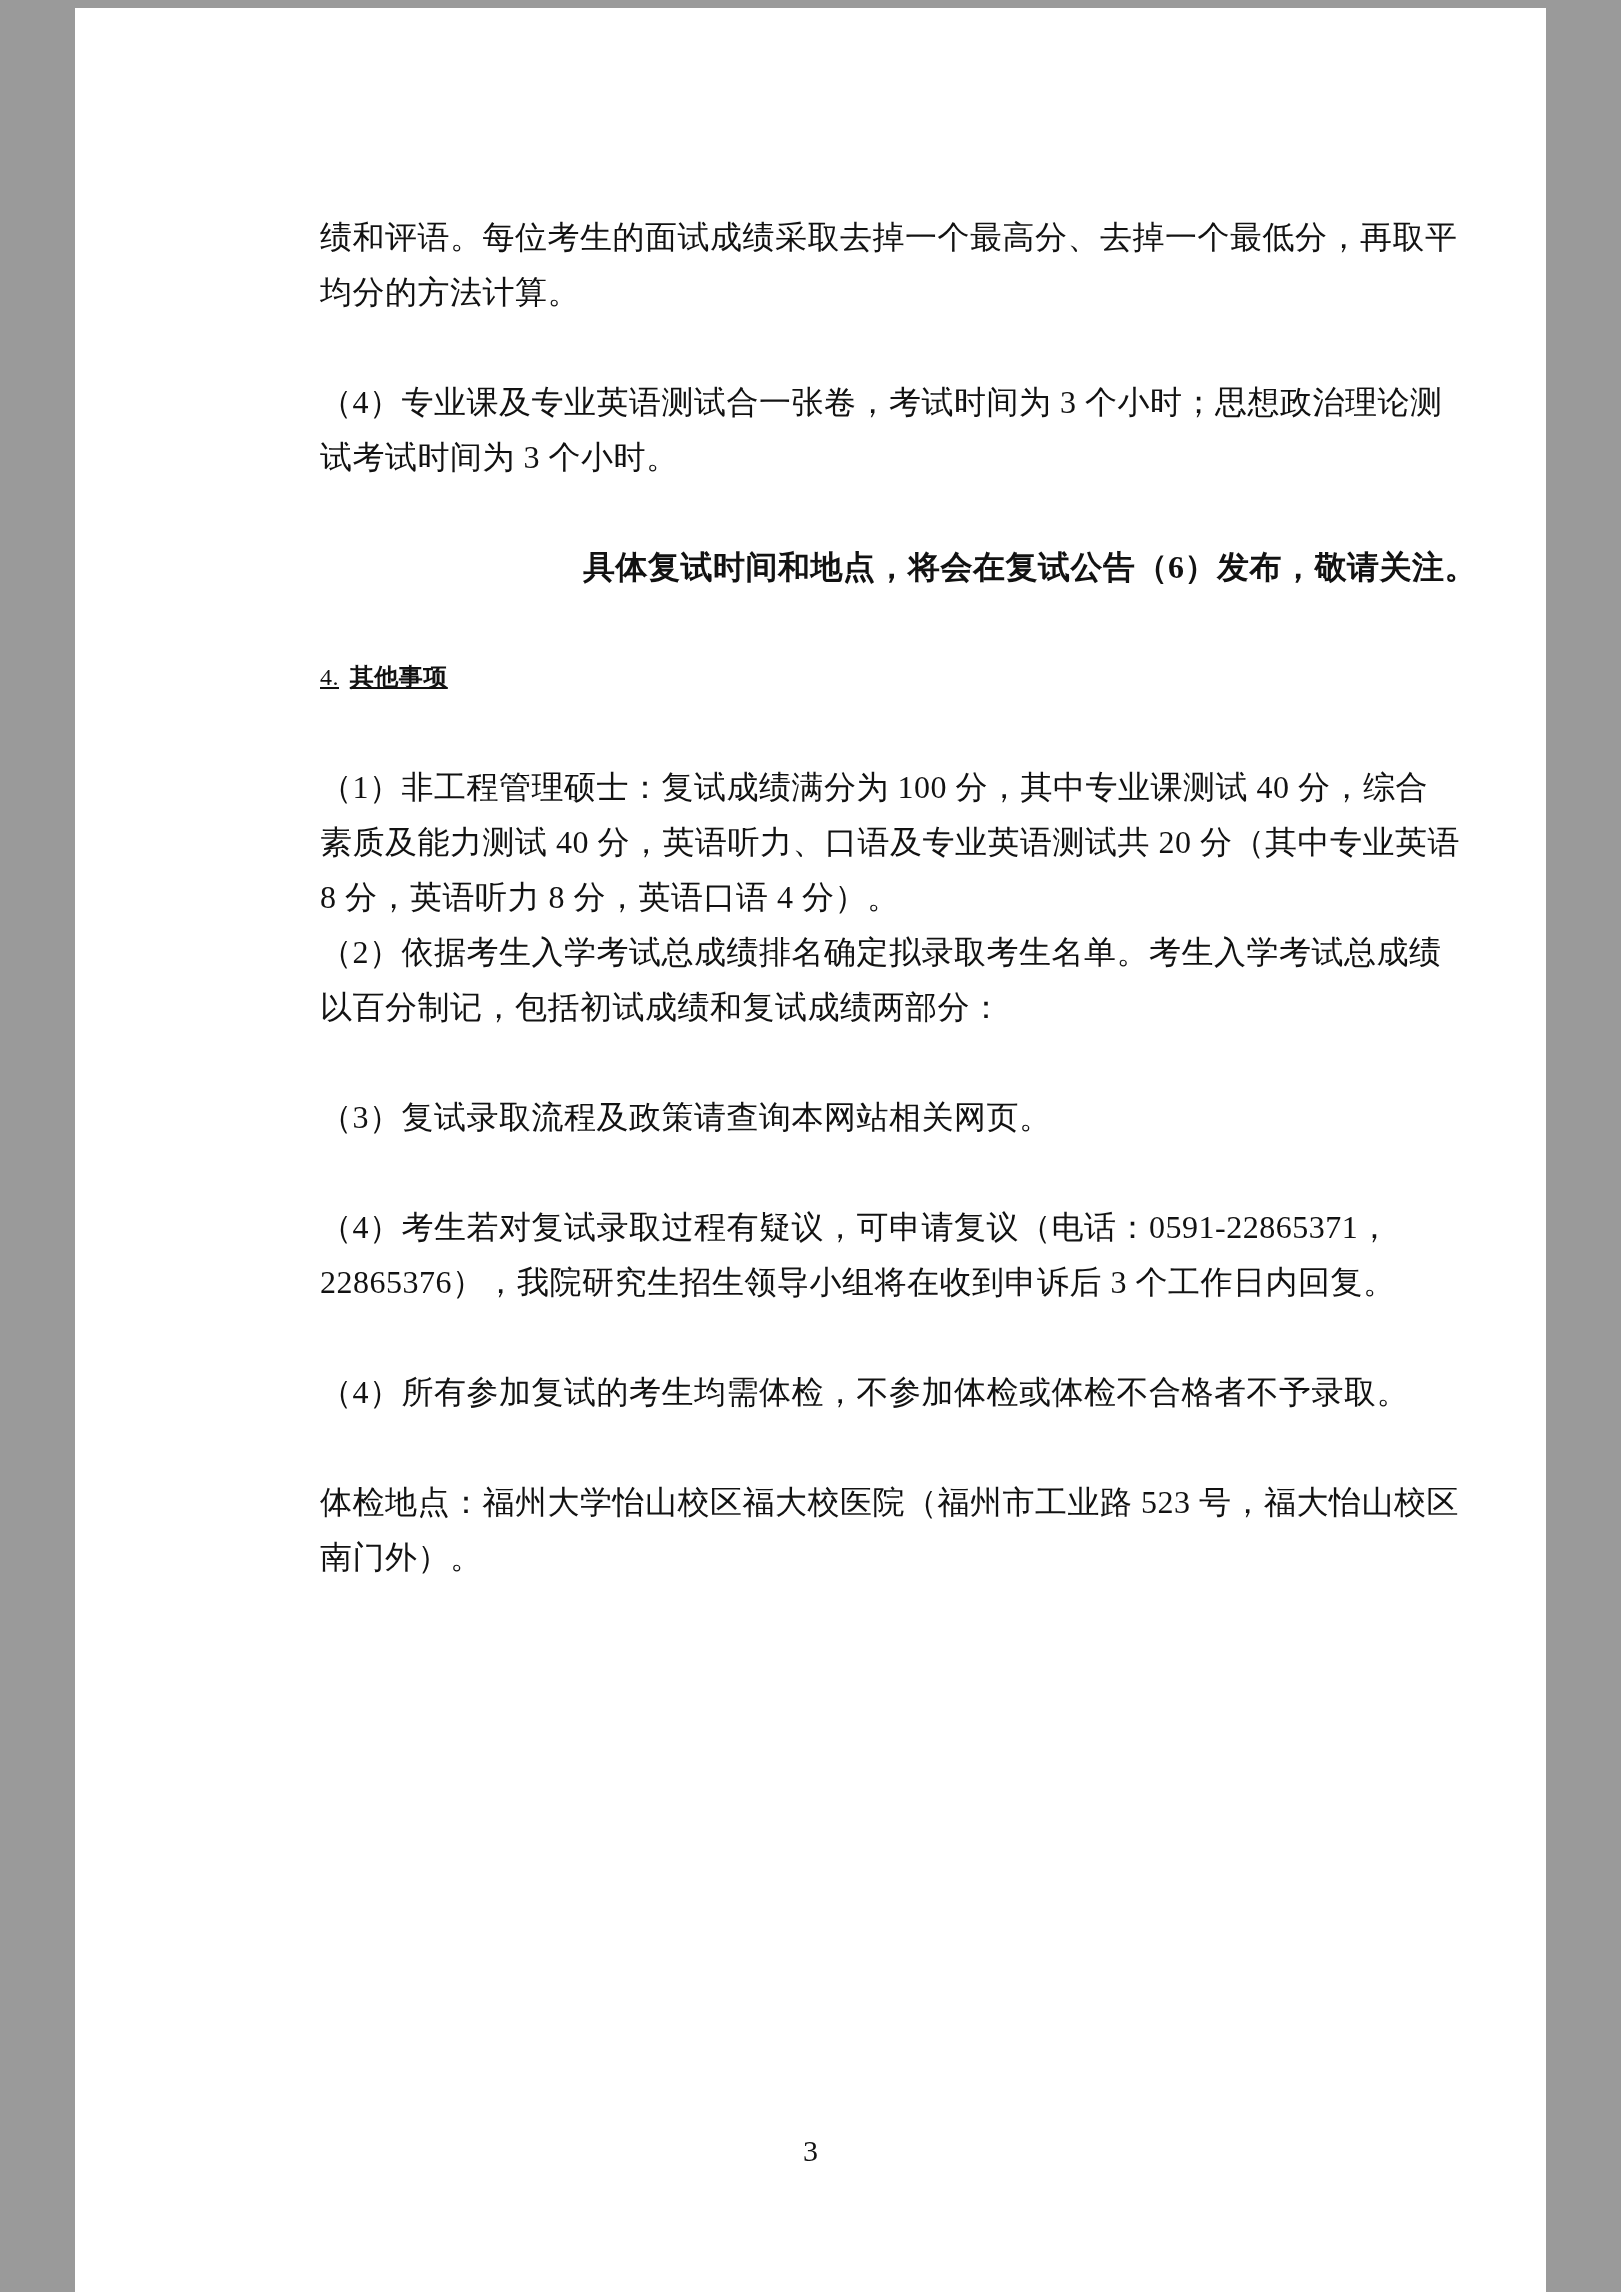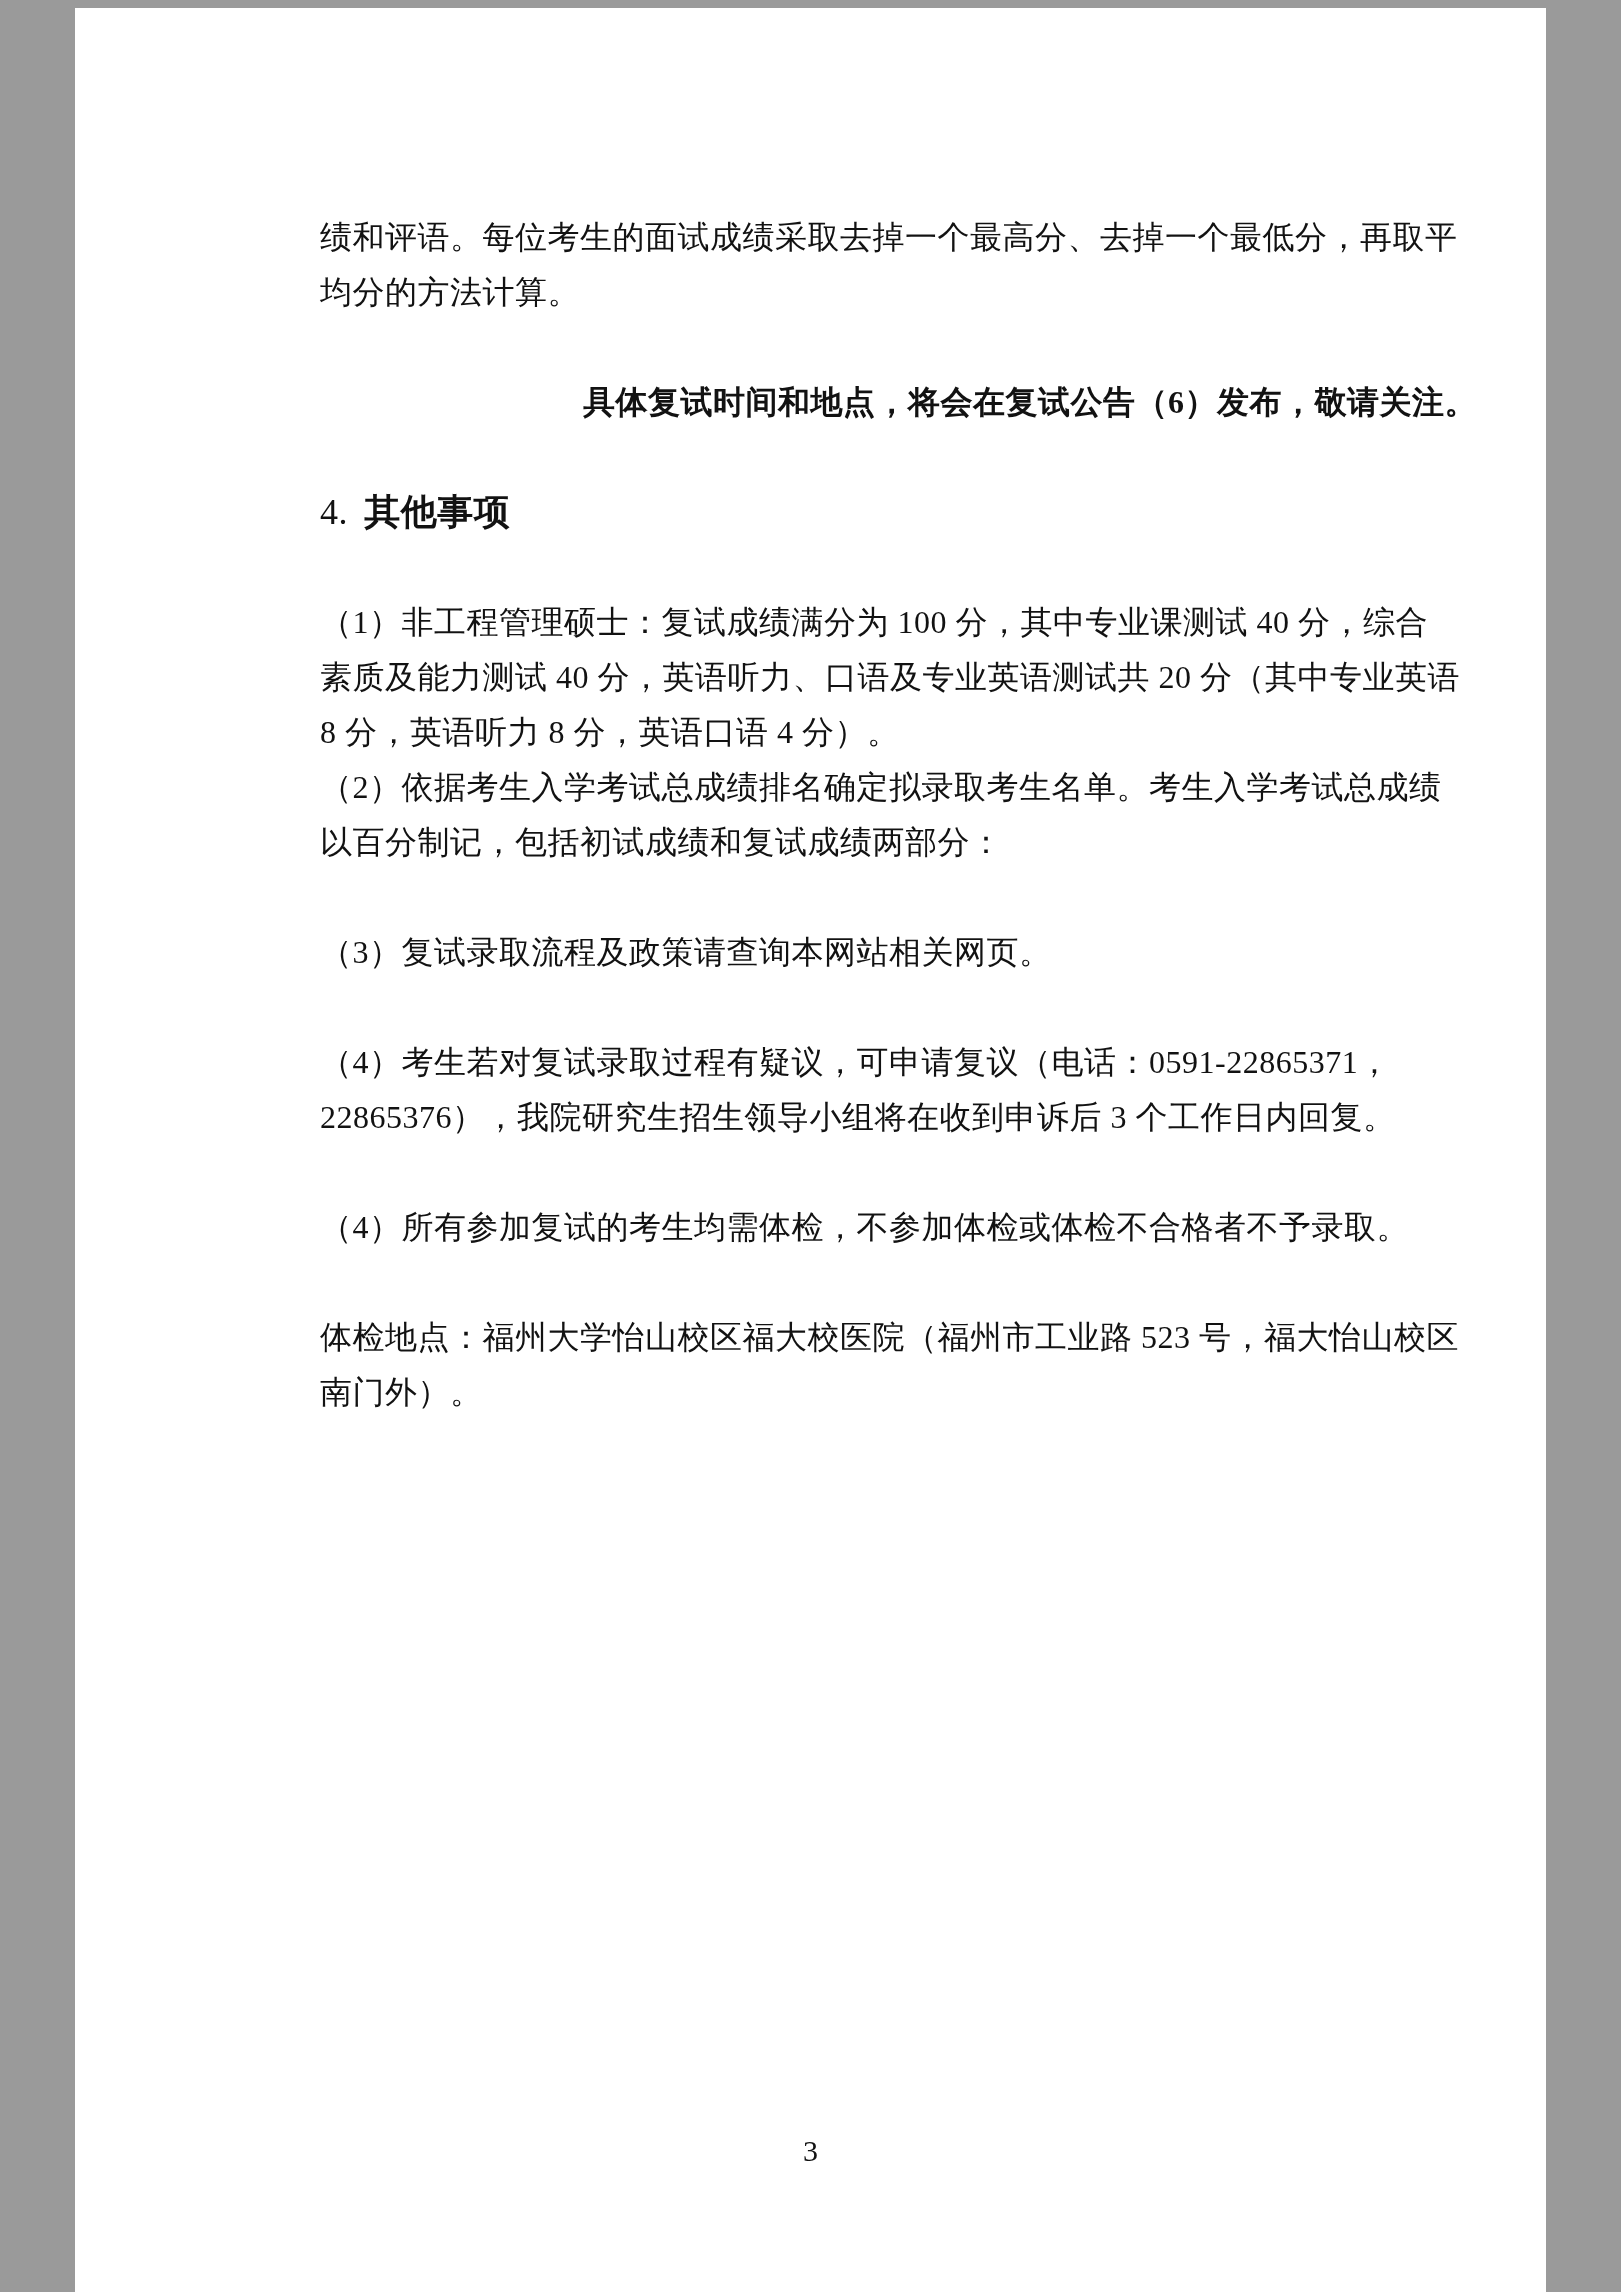--- a/index.html
+++ b/index.html
@@ -27,25 +27,26 @@
     font-size: 32px;
     line-height: 55px;
     margin: 0 0 55px 0;
     white-space: pre;        
     letter-spacing: 0.5px;
   }
   .para.tight { margin-bottom: 0; }        
   .para.indent { text-indent: 2em; text-align: right; }       
   .para.bold { font-weight: bold; }
   .heading {
-    font-size: 36px;
+    font-size: 24px;
     line-height: 55px;
     margin: 0 0 55px 0;
     white-space: pre;
     letter-spacing: 0.5px;
+    text-decoration: underline;
   }
   .heading .title { font-weight: bold; margin-left: 0.45em; }
   .page-num {
     position: absolute;
     top: 2123px;
     left: 0;
     width: 100%;
     text-align: center;
     font-size: 30px;
     line-height: 39px;
@@ -53,20 +54,22 @@
 </style>
 </head>
 <body>
 
 <div class="page">
   <div class="content">
 
     <div class="para">绩和评语。每位考生的面试成绩采取去掉一个最高分、去掉一个最低分，再取平
 均分的方法计算。</div>
 
+    <div class="para">（4）专业课及专业英语测试合一张卷，考试时间为 3 个小时；思想政治理论测
+试考试时间为 3 个小时。</div>
 
     <div class="para bold indent">具体复试时间和地点，将会在复试公告（6）发布，敬请关注。</div>
 
     <div class="heading"><span class="num">4.</span><span class="title">其他事项</span></div>
 
     <div class="para tight">（1）非工程管理硕士：复试成绩满分为 100 分，其中专业课测试 40 分，综合
 素质及能力测试 40 分，英语听力、口语及专业英语测试共 20 分（其中专业英语
 8 分，英语听力 8 分，英语口语 4 分）。</div>
 
 

